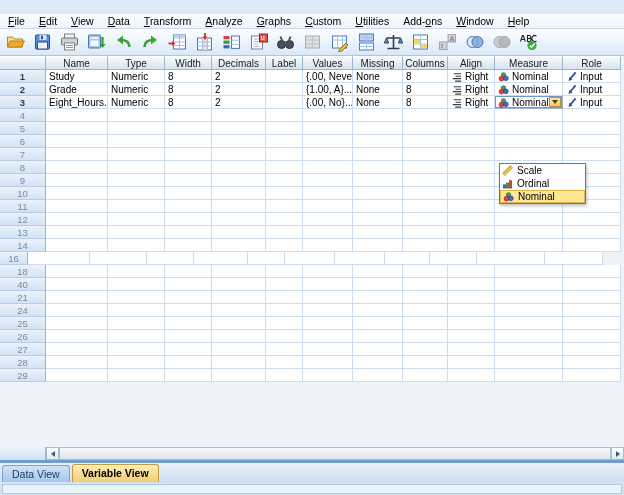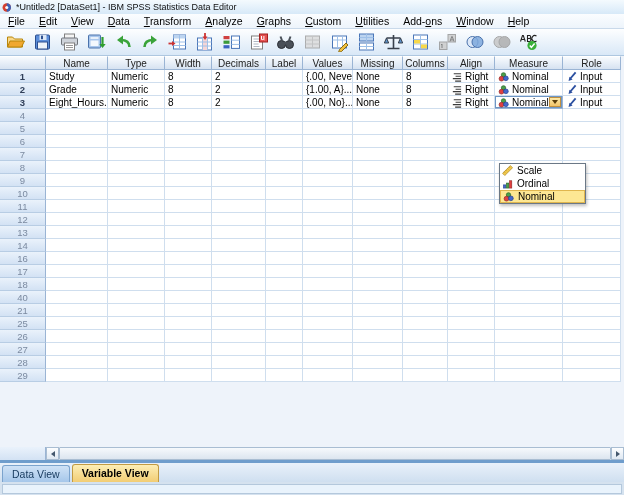--- a/index.html
+++ b/index.html
@@ -82,28 +82,20 @@
   
   #statusbar { position:absolute; left:0; top:482px; width:624px; height:13px; background:#d5e2ef; }
   #status-inner { position:absolute; left:2px; right:2px; top:2px; bottom:1px;
     background:#e9f3fc; border:1px solid #b4c8dc; font-size:9px; color:#333; padding-left:4px; }
 </style>
 </head>
 <body>
 
 <div id="window">
 
-  <div id="titlebar">
-    <svg class="t-icon" viewBox="0 0 12 12">
-      <circle cx="5.2" cy="6" r="4.6" fill="#d6402e"></circle>
-      <path d="M5.2 1.4a4.6 4.6 0 010 9.2z" fill="#3a62b8"></path>
-      <circle cx="5.2" cy="6" r="1.7" fill="#f4f8fd"></circle>
-    </svg>
-    <span class="t-text">*Untitled2 [DataSet1] - IBM SPSS Statistics Data Editor</span>
-  </div>
 
   <div id="menubar">
       <span class="menu-item"><u>F</u>ile</span>
       <span class="menu-item"><u>E</u>dit</span>
       <span class="menu-item"><u>V</u>iew</span>
       <span class="menu-item"><u>D</u>ata</span>
       <span class="menu-item"><u>T</u>ransform</span>
       <span class="menu-item"><u>A</u>nalyze</span>
       <span class="menu-item"><u>G</u>raphs</span>
       <span class="menu-item"><u>C</u>ustom</span>
@@ -544,35 +536,21 @@
           <div class="gcell" style="width: 54px;"></div>
           <div class="gcell" style="width: 37px;"></div>
           <div class="gcell" style="width: 50px;"></div>
           <div class="gcell" style="width: 50px;"></div>
           <div class="gcell" style="width: 45px;"></div>
           <div class="gcell" style="width: 47px;"></div>
           <div class="gcell" style="width: 68px;"></div>
           <div class="gcell" style="width: 58px;"></div>
         </div>
         <div class="grow">
-          <div class="rowhdr" style="width: 46px;">16</div>
-          <div class="gcell" style="width: 62px;"></div>
-          <div class="gcell" style="width: 57px;"></div>
-          <div class="gcell" style="width: 47px;"></div>
-          <div class="gcell" style="width: 54px;"></div>
-          <div class="gcell" style="width: 37px;"></div>
-          <div class="gcell" style="width: 50px;"></div>
-          <div class="gcell" style="width: 50px;"></div>
-          <div class="gcell" style="width: 45px;"></div>
-          <div class="gcell" style="width: 47px;"></div>
-          <div class="gcell" style="width: 68px;"></div>
-          <div class="gcell" style="width: 58px;"></div>
-        </div>
-        <div class="grow">
-          <div class="rowhdr" style="width: 46px;">17</div>
+          <div class="rowhdr" style="width: 28px;">16</div>
           <div class="gcell" style="width: 62px;"></div>
           <div class="gcell" style="width: 57px;"></div>
           <div class="gcell" style="width: 47px;"></div>
           <div class="gcell" style="width: 54px;"></div>
           <div class="gcell" style="width: 37px;"></div>
           <div class="gcell" style="width: 50px;"></div>
           <div class="gcell" style="width: 50px;"></div>
           <div class="gcell" style="width: 45px;"></div>
           <div class="gcell" style="width: 47px;"></div>
           <div class="gcell" style="width: 68px;"></div>
@@ -601,20 +579,34 @@
           <div class="gcell" style="width: 37px;"></div>
           <div class="gcell" style="width: 50px;"></div>
           <div class="gcell" style="width: 50px;"></div>
           <div class="gcell" style="width: 45px;"></div>
           <div class="gcell" style="width: 47px;"></div>
           <div class="gcell" style="width: 68px;"></div>
           <div class="gcell" style="width: 58px;"></div>
         </div>
         <div class="grow">
           <div class="rowhdr" style="width: 46px;">21</div>
+          <div class="gcell" style="width: 62px;"></div>
+          <div class="gcell" style="width: 57px;"></div>
+          <div class="gcell" style="width: 47px;"></div>
+          <div class="gcell" style="width: 54px;"></div>
+          <div class="gcell" style="width: 37px;"></div>
+          <div class="gcell" style="width: 50px;"></div>
+          <div class="gcell" style="width: 50px;"></div>
+          <div class="gcell" style="width: 45px;"></div>
+          <div class="gcell" style="width: 47px;"></div>
+          <div class="gcell" style="width: 68px;"></div>
+          <div class="gcell" style="width: 58px;"></div>
+        </div>
+        <div class="grow">
+          <div class="rowhdr" style="width: 46px;">24</div>
           <div class="gcell" style="width: 62px;"></div>
           <div class="gcell" style="width: 57px;"></div>
           <div class="gcell" style="width: 47px;"></div>
           <div class="gcell" style="width: 54px;"></div>
           <div class="gcell" style="width: 37px;"></div>
           <div class="gcell" style="width: 50px;"></div>
           <div class="gcell" style="width: 50px;"></div>
           <div class="gcell" style="width: 45px;"></div>
           <div class="gcell" style="width: 47px;"></div>
           <div class="gcell" style="width: 68px;"></div>

